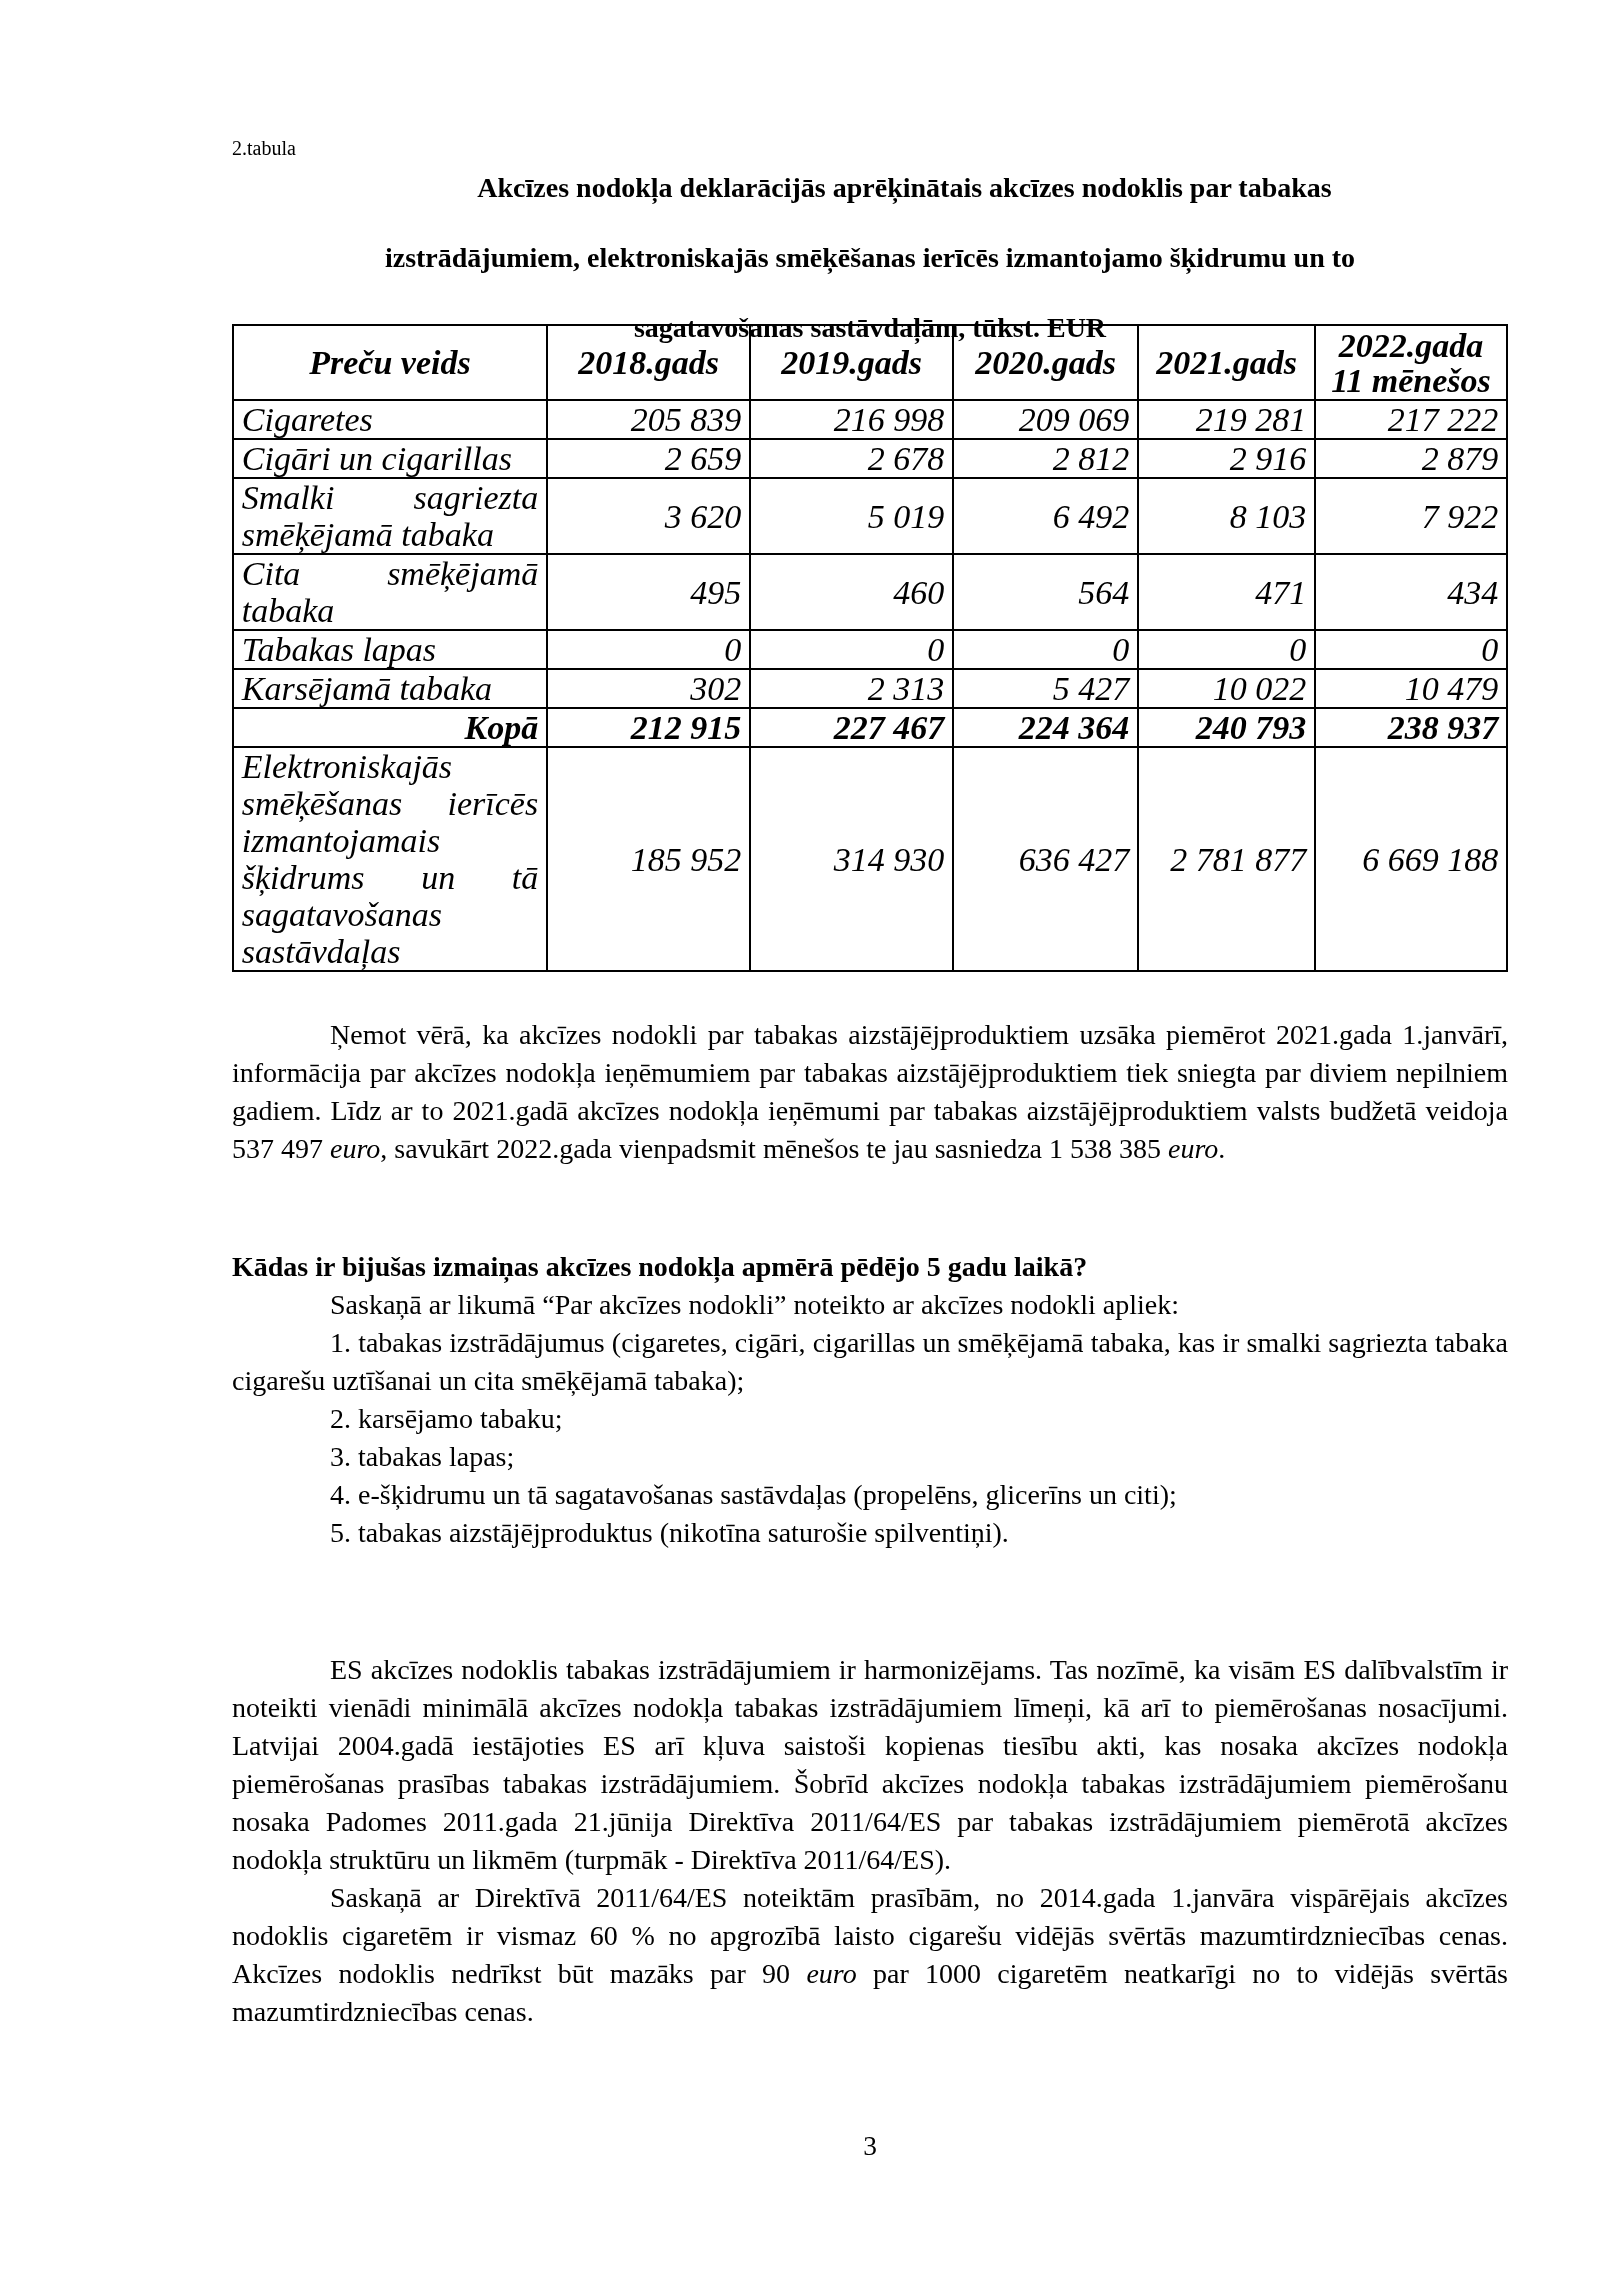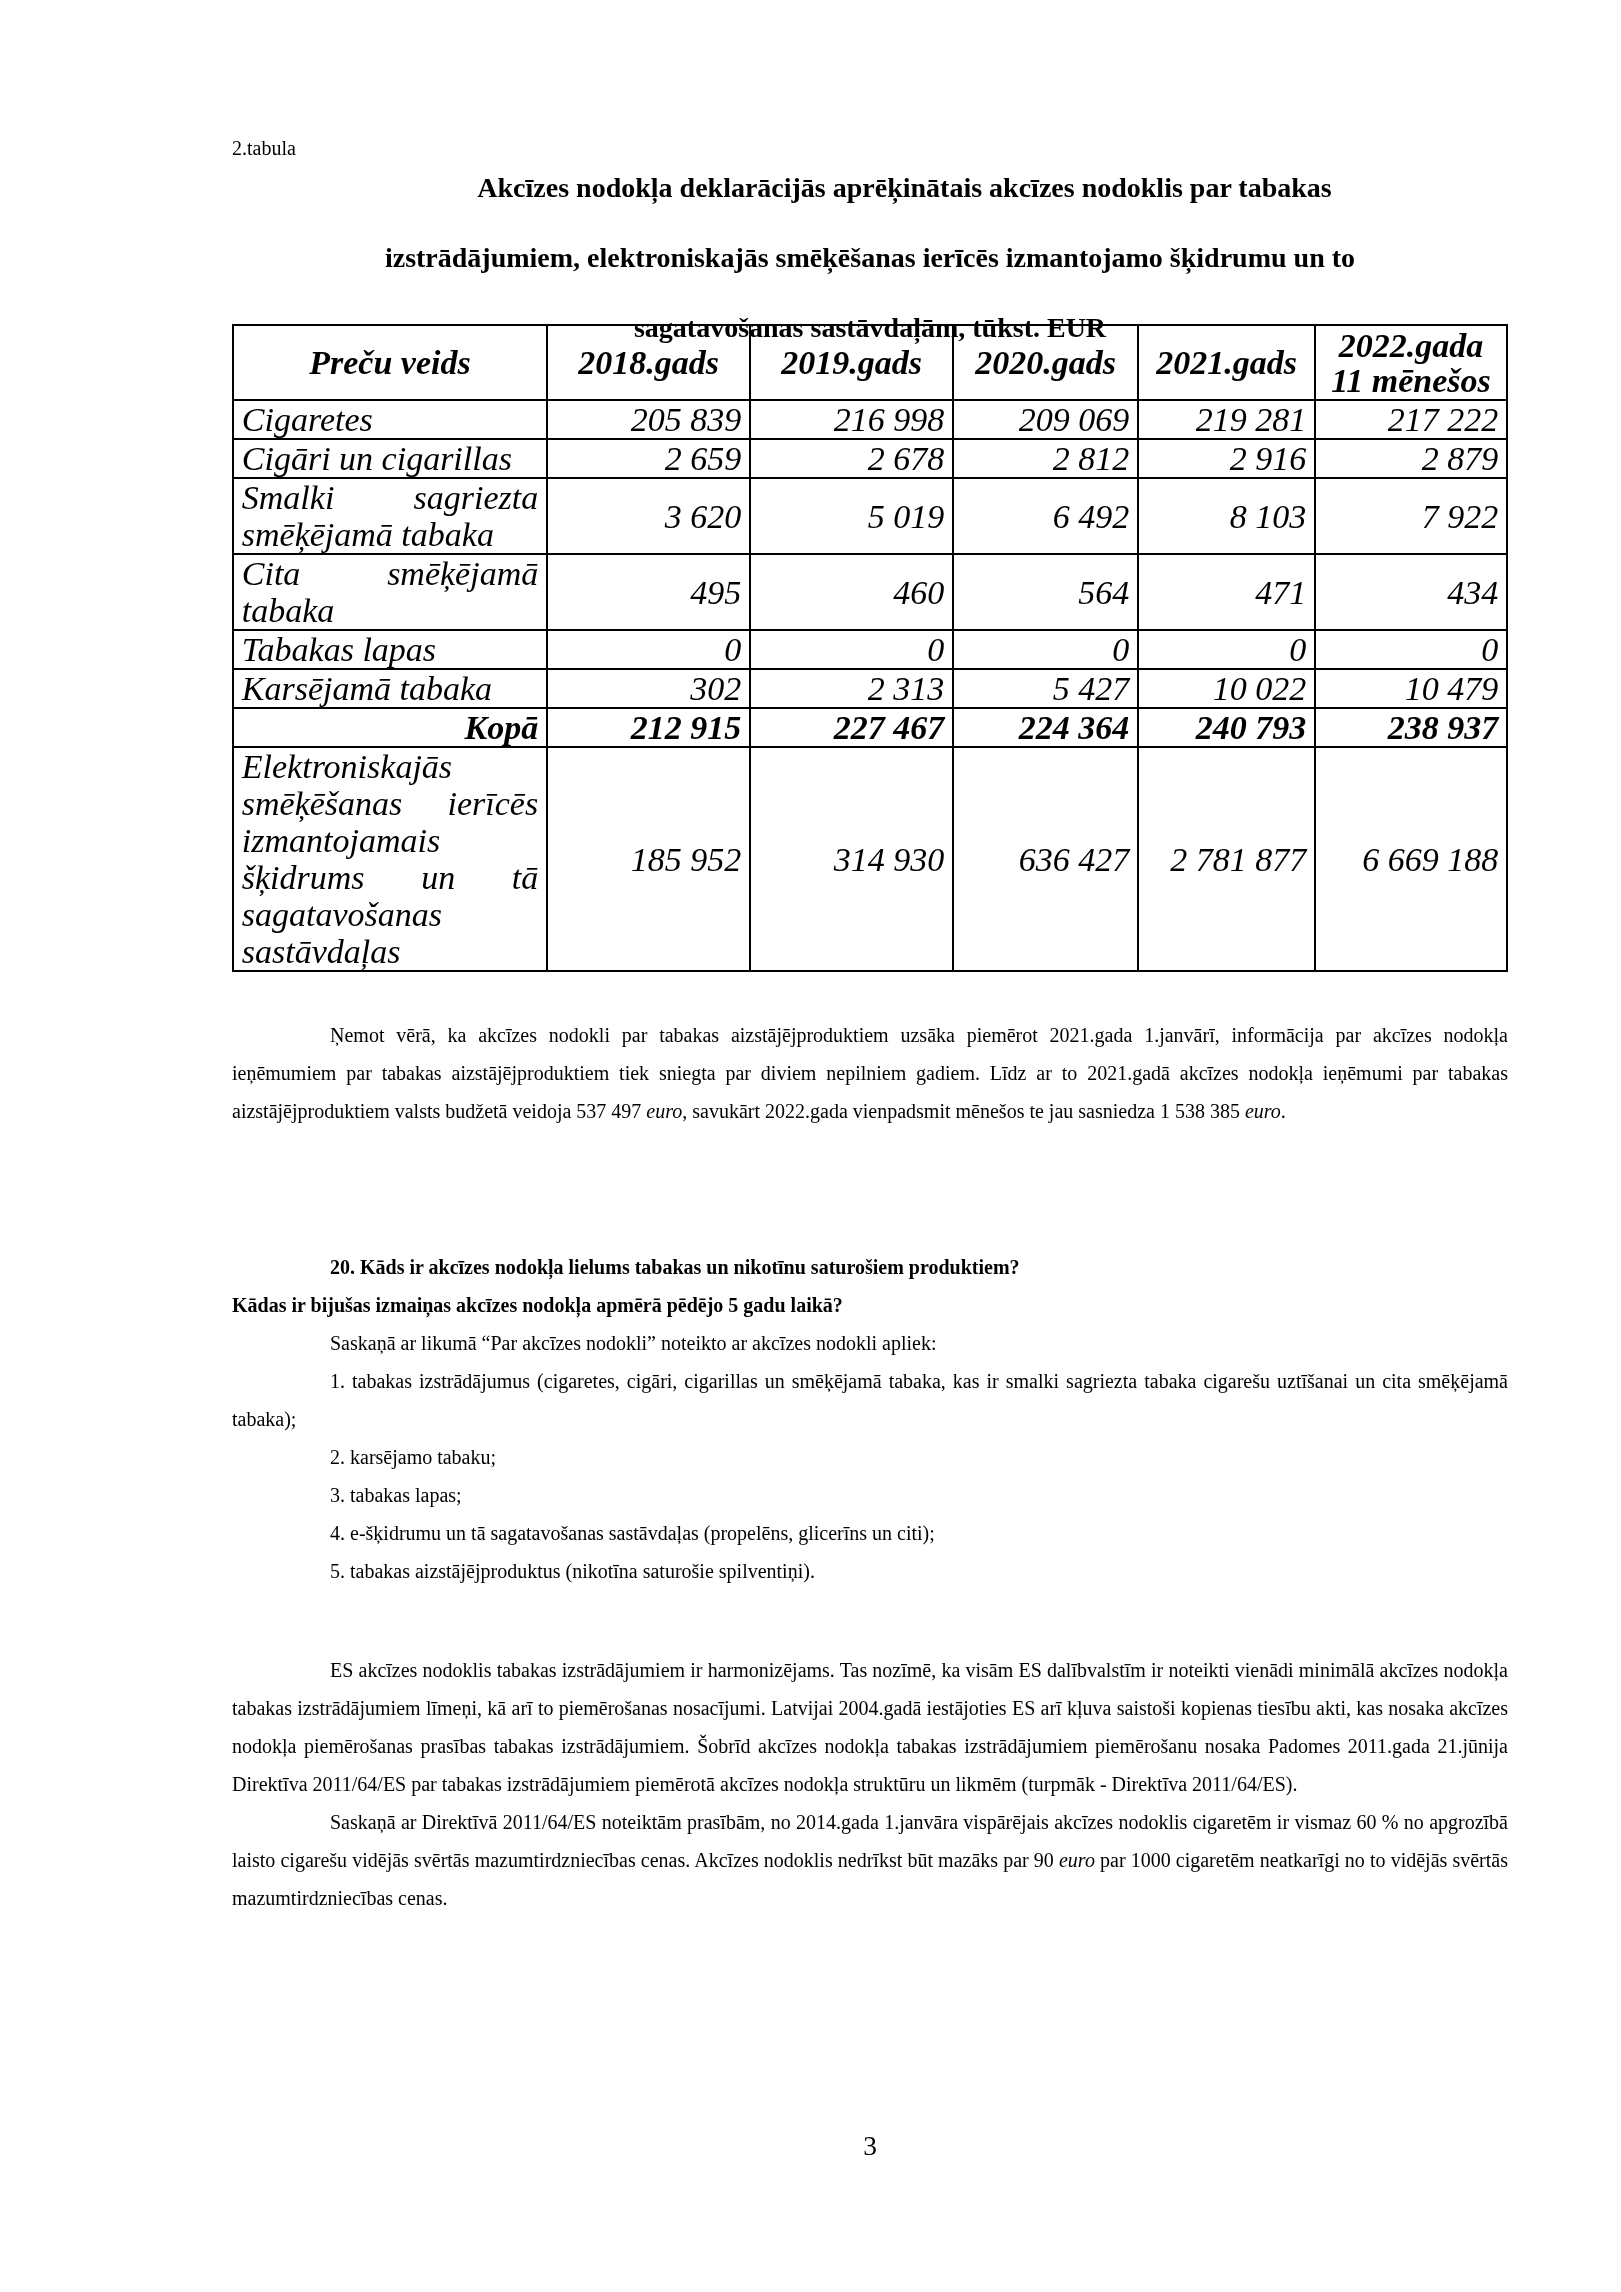--- a/index.html
+++ b/index.html
@@ -32,21 +32,21 @@
       line-height: 37px; vertical-align: middle;
     }
     table.data th { font-weight: bold; text-align: center; height: 73px; line-height: 35px; }
     table.data td.num { text-align: right; }
     table.data td.name { text-align: justify; text-align-last: left; }
     table.data tr.total td { font-weight: bold; }
     table.data tr.total td.name { text-align: right; text-align-last: right; margin-top: 36px; }
 
     .body-text {
       position: absolute; left: 0; width: 1276px;
-      font-size: 20px; line-height: 38px; text-align: justify;
+      font-size: 28px; line-height: 38px; text-align: justify;
     }
     .body-text p { margin: 0; text-indent: 98px; }
     .body-text p.noind { text-indent: 0; }
     .body-text .list-item { text-indent: 98px; margin: 0; }
     .q { font-weight: bold; }
     .it { font-style: italic; }
     .page-number {
       position: absolute; left: 0; top: 2129px; width: 1276px;
       text-align: center; font-size: 27.4px; line-height: 35px;
     }
@@ -152,21 +152,20 @@
         <td class="num">6 669 188</td>
       </tr>
     </tbody>
   </table>
 
   <div class="body-text" style="top:1016px;">
     <p><span>Ņemot vērā, ka akcīzes nodokli par tabakas aizstājējproduktiem uzsāka piemērot 2021.gada 1.janvārī, informācija par akcīzes nodokļa ieņēmumiem par tabakas aizstājējproduktiem tiek sniegta par diviem nepilniem gadiem. Līdz ar to 2021.gadā akcīzes nodokļa ieņēmumi par tabakas aizstājējproduktiem valsts budžetā veidoja 537 497 </span><span class="it">euro</span><span>, savukārt 2022.gada vienpadsmit mēnešos te jau sasniedza 1 538 385 </span><span class="it">euro</span><span>.</span></p>
   </div>
 
   <div class="body-text" style="top:1248px;">
-    <p class="q"><span>20. Kāds ir akcīzes nodokļa lielums tabakas un nikotīnu saturošiem produktiem?</span></p>
     <p class="q noind"><span>Kādas ir bijušas izmaiņas akcīzes nodokļa apmērā pēdējo 5 gadu laikā?</span></p>
     <p>Saskaņā ar likumā “Par akcīzes nodokli” noteikto ar akcīzes nodokli apliek:</p>
     <p class="list-item">1. tabakas izstrādājumus (cigaretes, cigāri, cigarillas un smēķējamā tabaka, kas ir smalki sagriezta tabaka cigarešu uztīšanai un cita smēķējamā tabaka);</p>
     <p class="list-item">2. karsējamo tabaku;</p>
     <p class="list-item">3. tabakas lapas;</p>
     <p class="list-item">4. e-šķidrumu un tā sagatavošanas sastāvdaļas (propelēns, glicerīns un citi);</p>
     <p class="list-item">5. tabakas aizstājējproduktus (nikotīna saturošie spilventiņi).</p>
   </div>
 
   <div class="body-text" style="top:1651px;">

